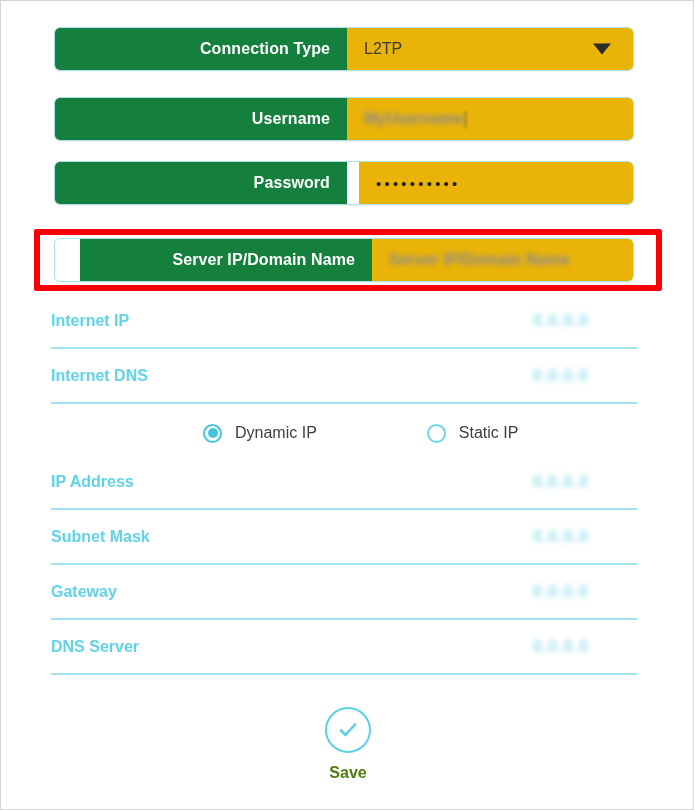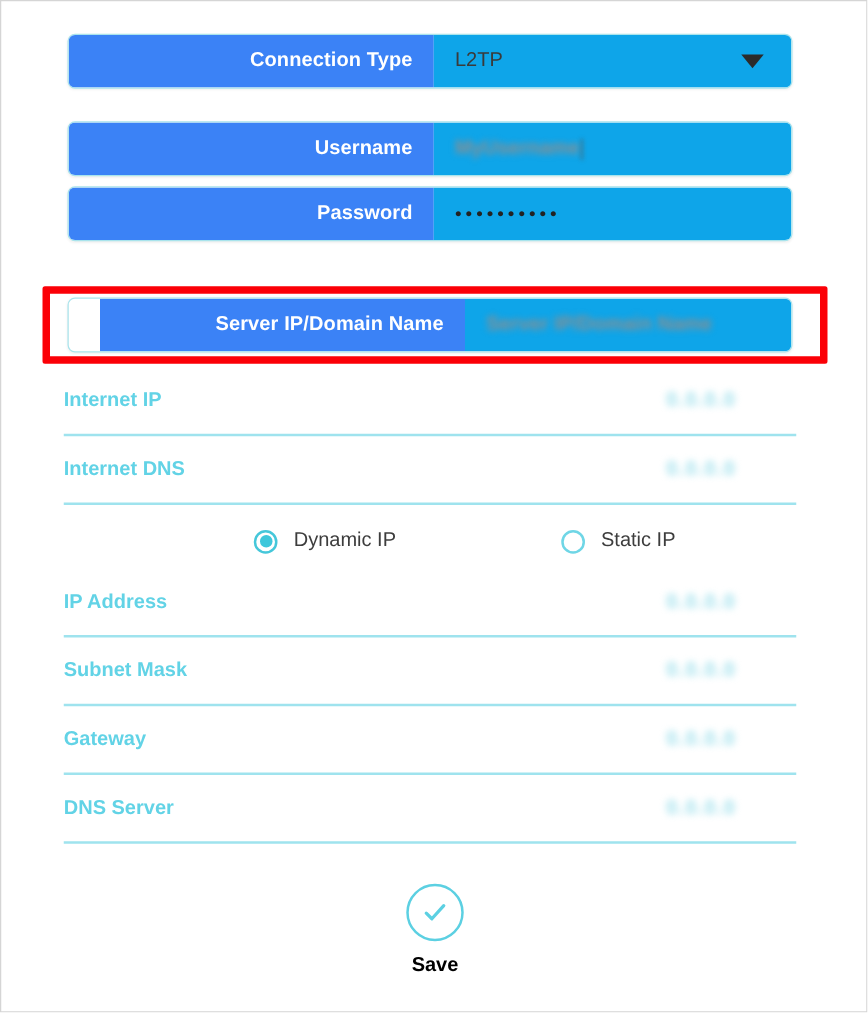--- a/index.html
+++ b/index.html
@@ -30,34 +30,34 @@
     border: 1px solid #a9e4ec;
     border-radius: 6px;
     background: #ffffff;
     overflow: hidden;
     box-shadow: 0 1px 2px rgba(0,0,0,0.06);
   }
 
   .field-label {
     width: 292px;
     flex: 0 0 292px;
-    background: #3b82f6;
+    background: #15803d;
     color: #ffffff;
     font-size: 16px;
     font-weight: bold;
     display: flex;
     align-items: center;
     justify-content: flex-end;
     padding-right: 17px;
     letter-spacing: 0.1px;
   }
 
   .field-input {
     flex: 1;
-    background: #0ea5e9;
+    background: #eab308;
     display: flex;
     align-items: center;
     padding-left: 17px;
     position: relative;
   }
 
   .field-value {
     font-size: 16px;
     color: #3a3a3a;
   }
@@ -159,21 +159,21 @@
   }
 
   .radio-group {
     display: flex;
     align-items: center;
     cursor: pointer;
     justify-content: center;
   }
 
   .radio-group.dynamic { margin-left: 152px; }
-  .radio-group.static  { margin-left: 100px; padding-left: 32px; }
+  .radio-group.static  { margin-left: 78px; padding-left: 32px; }
 
   .radio-outer {
     width: 19px;
     height: 19px;
     border-radius: 50%;
     border: 2px solid #6fd6e6;
     background: #ffffff;
     display: flex;
     align-items: center;
     justify-content: center;
@@ -214,21 +214,21 @@
     border: 2.5px solid #5cd0e2;
     display: flex;
     align-items: center;
     justify-content: center;
   }
 
   .save-label {
     margin-top: 11px;
     font-size: 16px;
     font-weight: bold;
-    color: #000000;
+    color: #4d7c0f;
   }
 </style>
 </head>
 <body>
 
 <div class="page">
 
   <div class="field-row" style="top:26px;">
     <div class="field-label">Connection Type</div>
     <div class="field-input">
@@ -238,21 +238,21 @@
   </div>
 
   <div class="field-row" style="top:96px;">
     <div class="field-label">Username</div>
     <div class="field-input">
       <span class="blurred">MyUsername</span>
       <span class="caret"></span>
     </div>
   </div>
 
-  <div class="field-row" style="top:148px;">
+  <div class="field-row" style="top:160px;gap:12px;">
     <div class="field-label">Password</div>
     <div class="field-input">
       <span class="pwd-dots">••••••••••</span>
     </div>
   </div>
 
   <div class="field-row" style="top:237px;padding-left:25px;">
     <div class="field-label">Server IP/Domain Name</div>
     <div class="field-input">
       <span class="blurred">Server IP/Domain Name</span>

